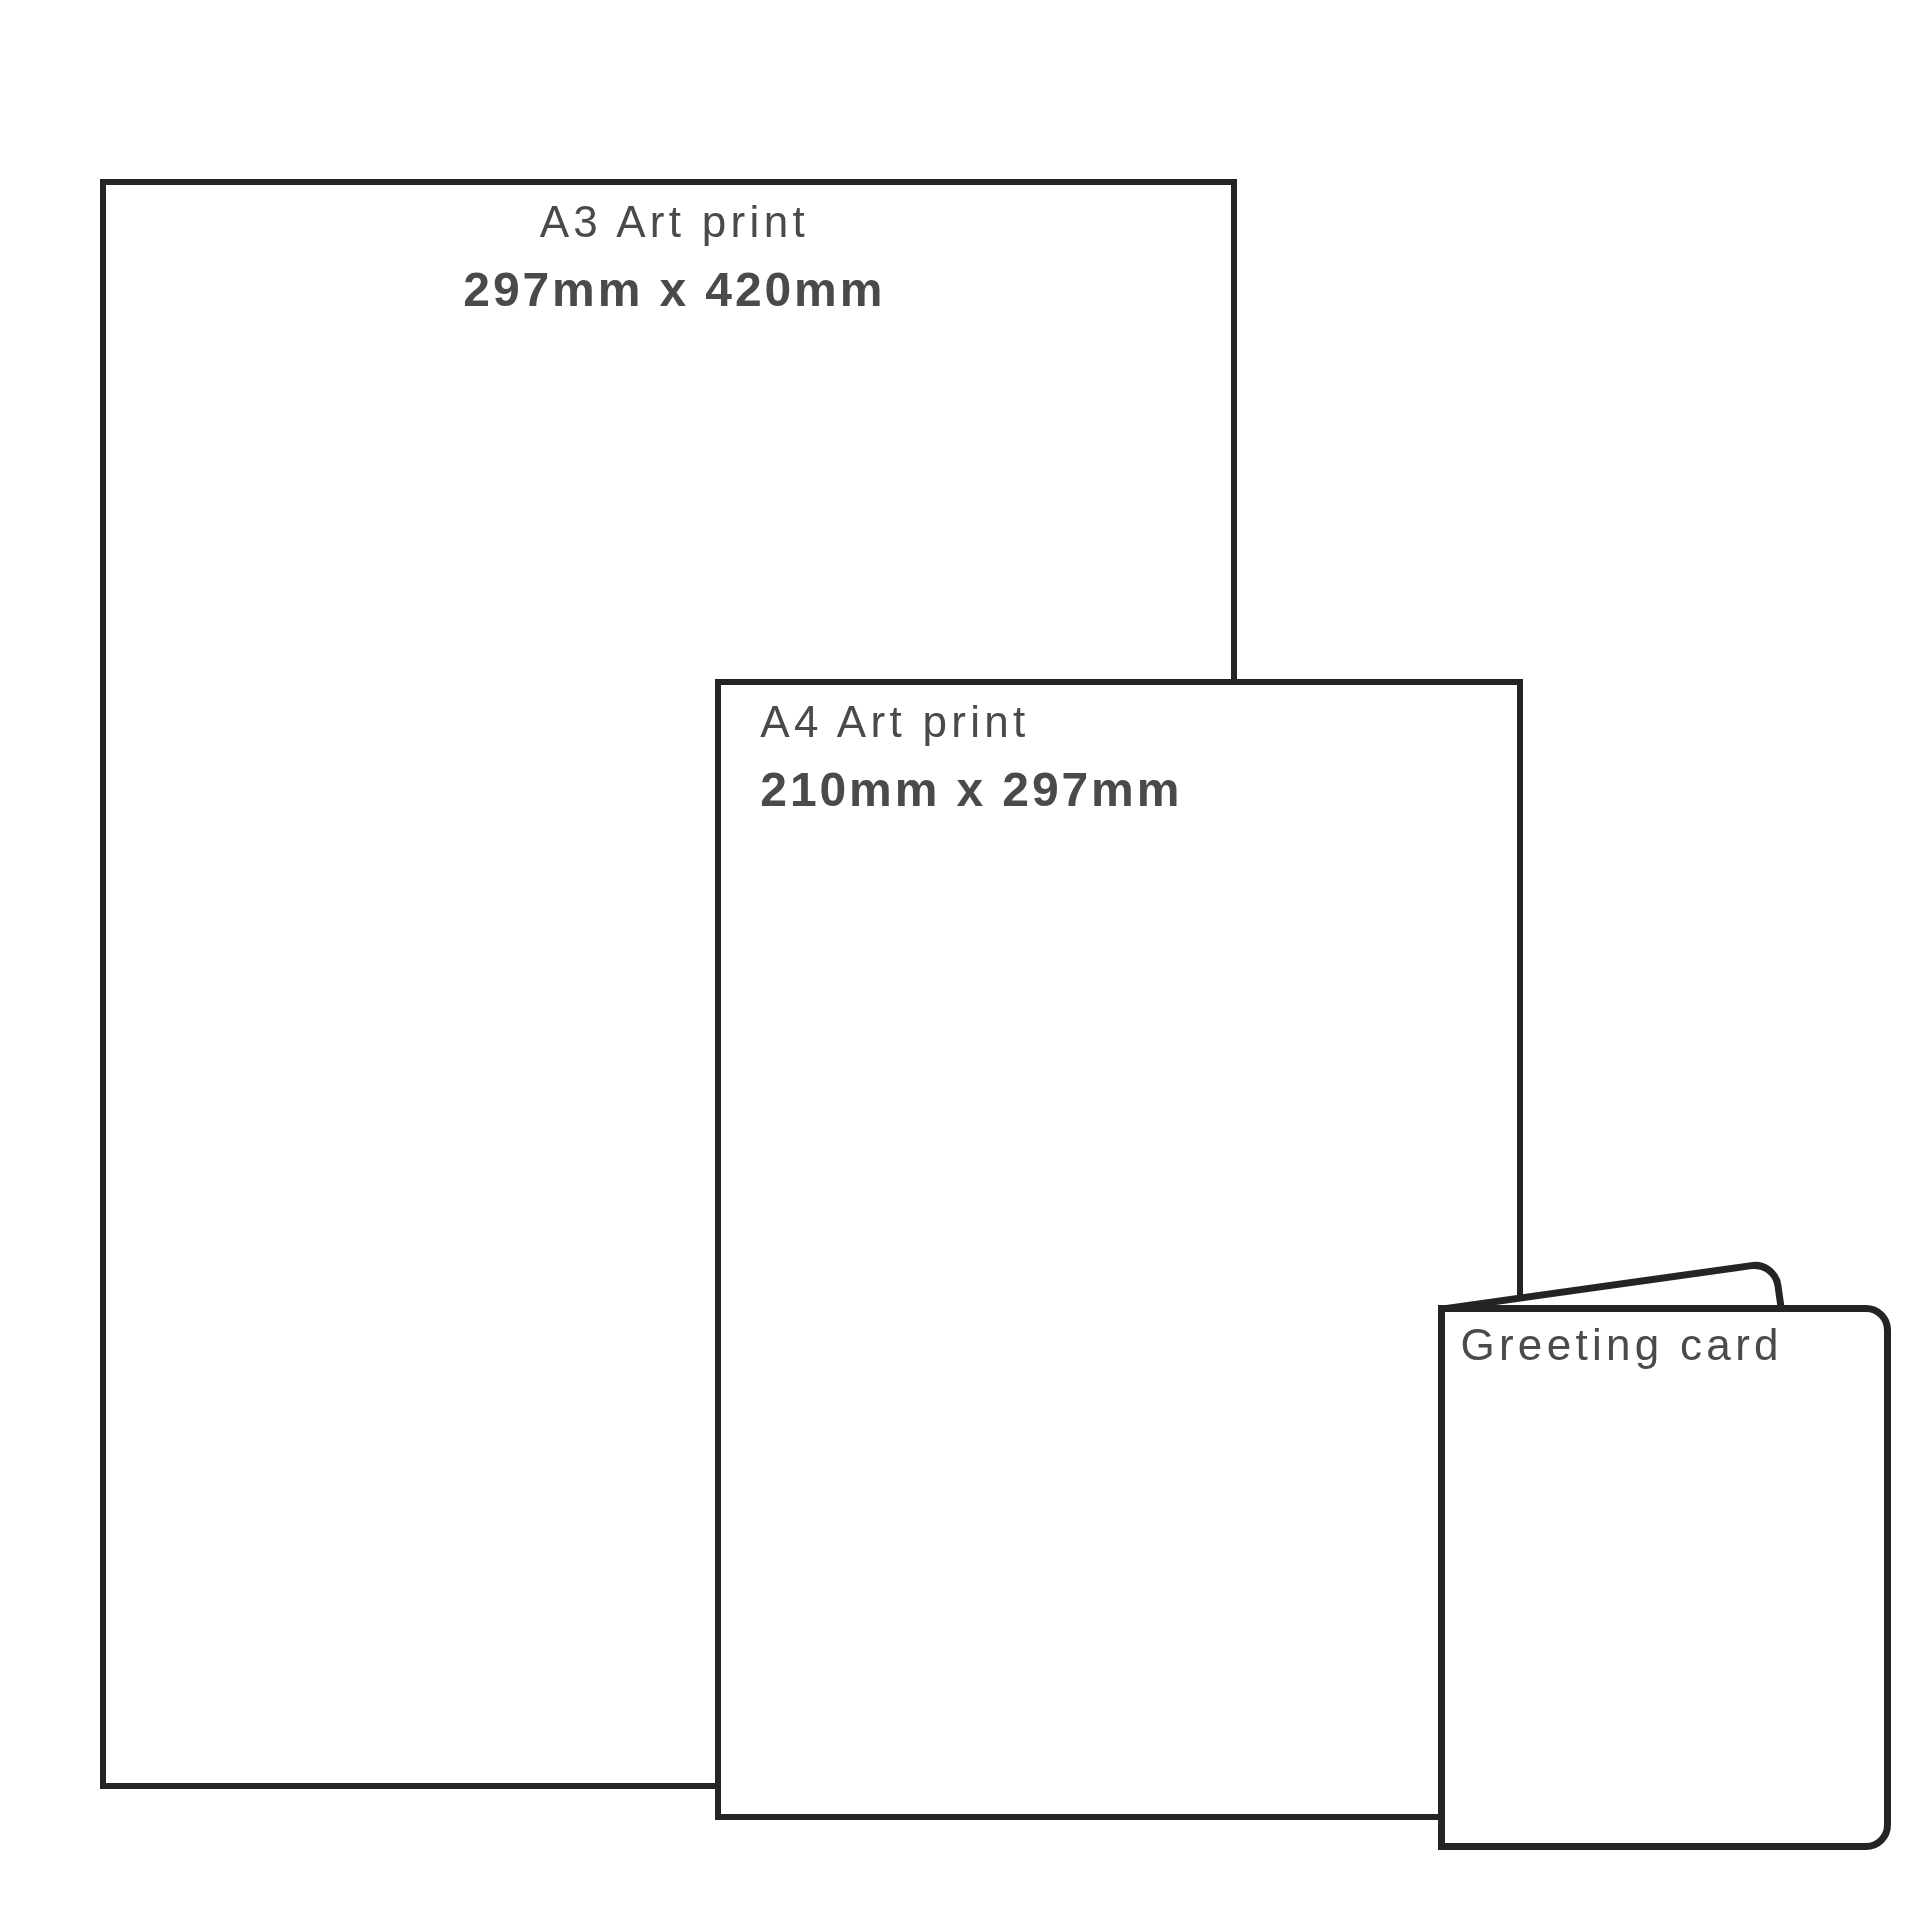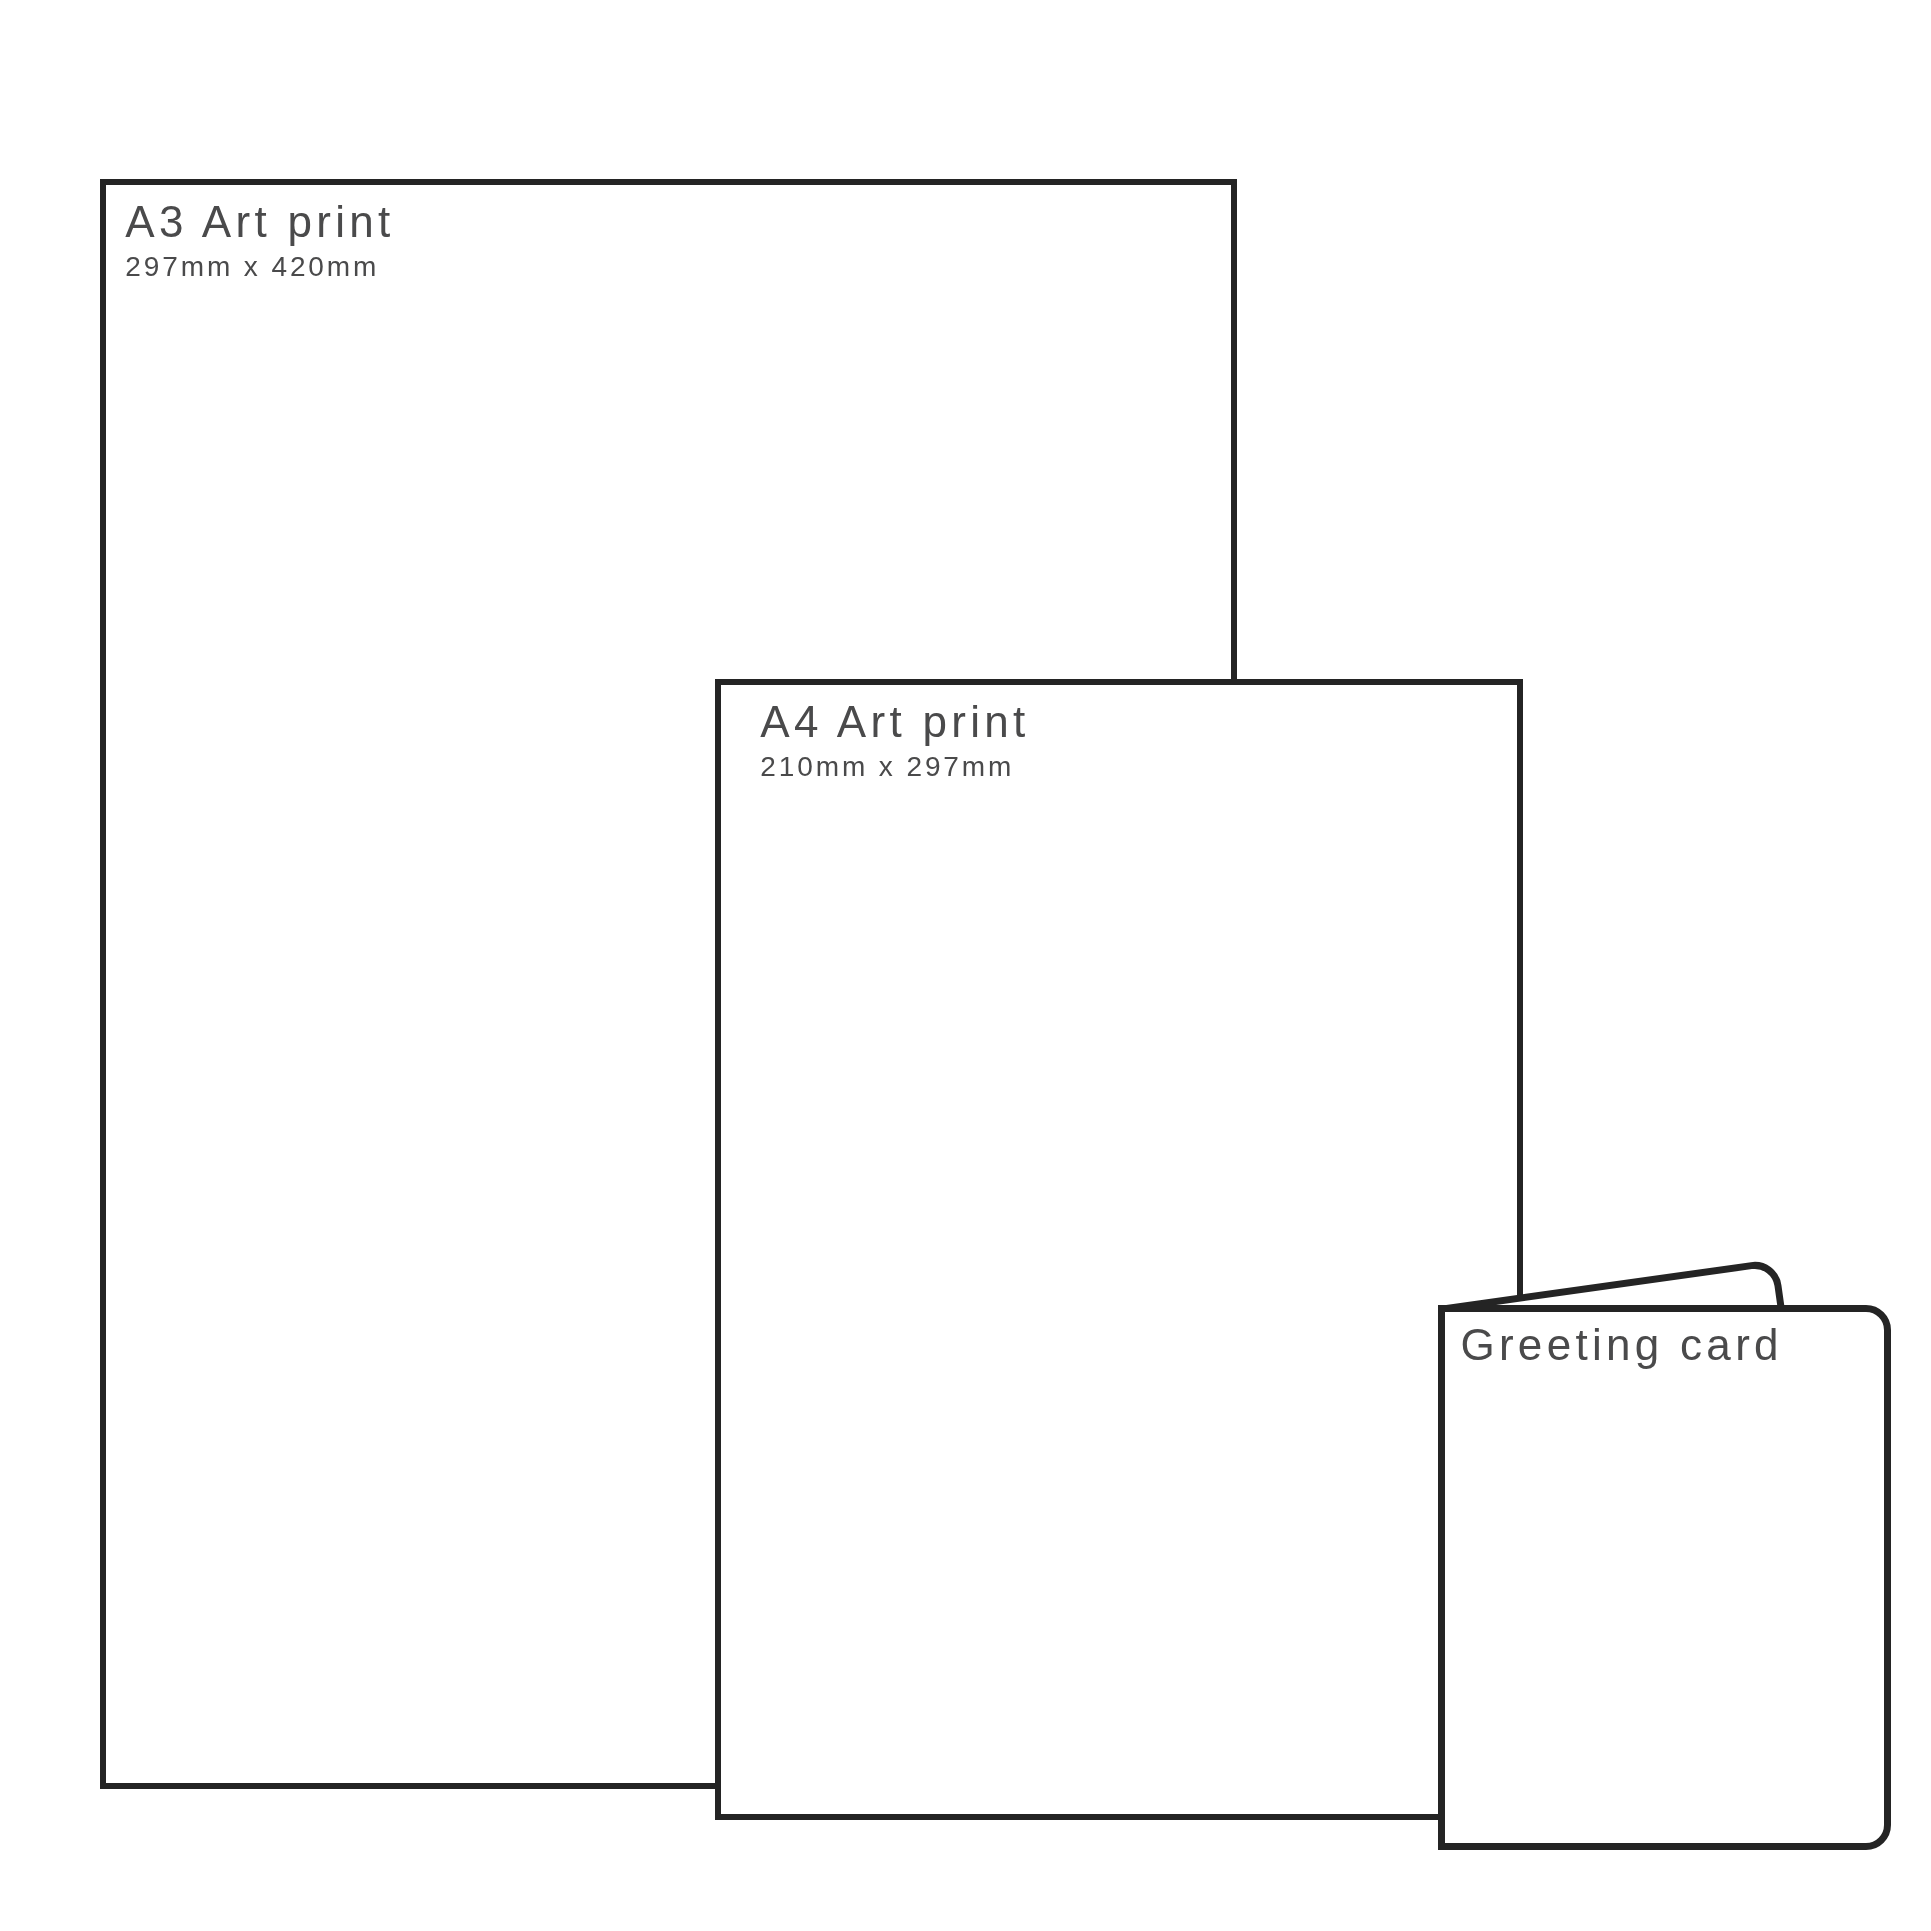--- a/index.html
+++ b/index.html
@@ -10,21 +10,21 @@
     background: #ffffff;
     overflow: hidden;
     font-family: "Liberation Sans", sans-serif;
   }
   .panel {
     position: absolute;
     background: #ffffff;
     border: 6.8px solid #242424;
     box-sizing: border-box;
   }
-  .a3 { left: 100px; top: 179px; width: 1137px; height: 1610px; z-index: 1; }
+  .a3 { left: 100px; top: 179px; width: 1137px; height: 1610px; z-index: 1; text-align: center; }
   .a4 { left: 715px; top: 679px; width: 808px; height: 1141px; z-index: 2; padding-left: 20px; }
   .card-back {
     position: absolute;
     left: 1439px; top: 1306px;
     width: 342px; height: 290px;
     background: #ffffff;
     border: 7.7px solid #242424;
     box-sizing: border-box;
     border-radius: 0 27px 27px 0;
     transform: rotate(-8deg);
@@ -44,25 +44,25 @@
   .label { padding: 12.6px 7.7px 0 19.3px; color: #4a4a4b; }
   .card-front .label { padding: 8.7px 3.9px 0 15.4px; }
   .title {
     font-size: 44px;
     font-weight: 300;
     letter-spacing: 4.3px;
     line-height: 1.1;
     white-space: nowrap;
   }
   .dims {
-    font-size: 28px;
-    font-weight: 400;
+    font-size: 48px;
+    font-weight: 700;
     letter-spacing: 2.9px;
     line-height: 1.2;
-    margin-top: 4px;
+    margin-top: 15px;
     white-space: nowrap;
   }
 </style>
 </head>
 <body>
 
 <div class="stage">
 
   <div class="panel a3">
     <div class="label">

